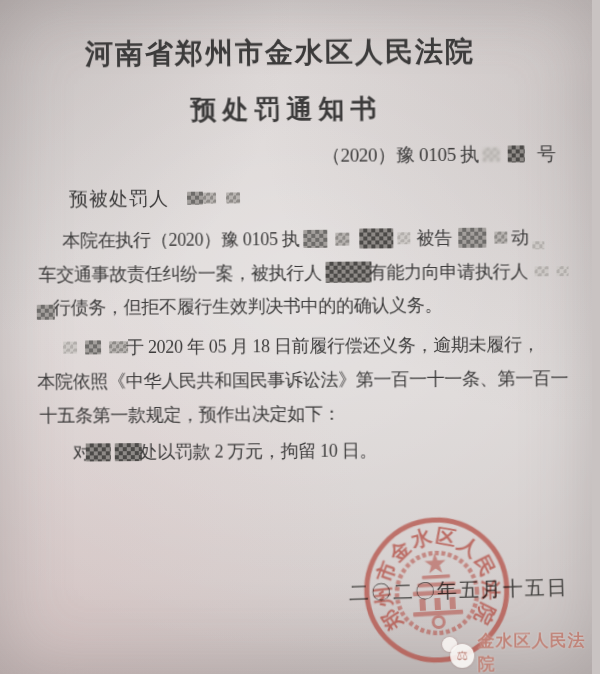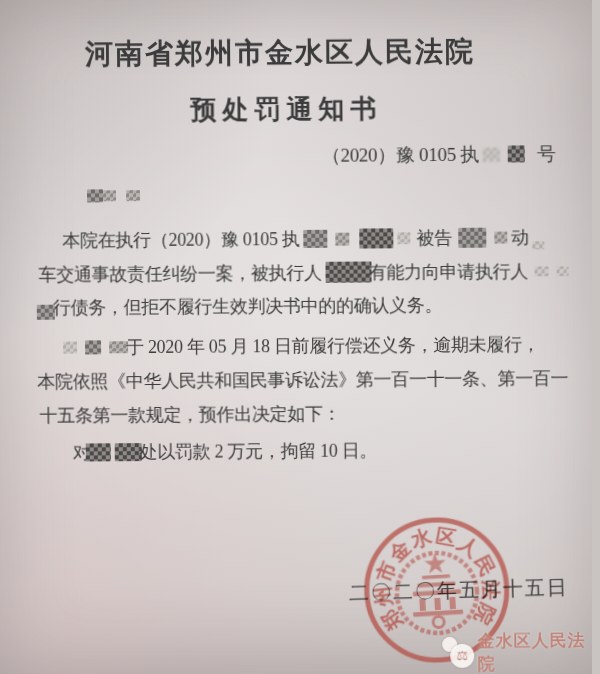--- a/index.html
+++ b/index.html
@@ -66,20 +66,21 @@
     <h2 class="dtype">预处罚通知书</h2>
 
     <div class="line" style="left:323px;top:146px;font-size:19px;">
       <span class="t">（2020）豫 0105 执</span>
       <span class="cz l blur gap4" style="width:17px;height:14px"></span>
       <span class="cz xd gap8" style="width:17px;height:17px"></span>
       <span class="t gap12">号</span>
     </div>
 
     <div class="line" style="left:70px;top:188px;font-size:19px;letter-spacing:1px;">
+      <span class="t">预被处罚人</span>
       <span class="cz d gap12" style="width:16px;height:13px;margin-left:18px"></span>
       <span class="cz m" style="width:13px;height:11px"></span>
       <span class="cz m gap10" style="width:14px;height:11px"></span>
     </div>
 
     <div class="line" style="left:63px;top:229px;">
       <span class="t">本院在执行（2020）豫 0105 执</span>
       <span class="cz d gap4" style="width:24px;height:18px"></span>
       <span class="cz m gap8" style="width:14px;height:13px"></span>
       <span class="cz xd gap10" style="width:34px;height:20px"></span>

